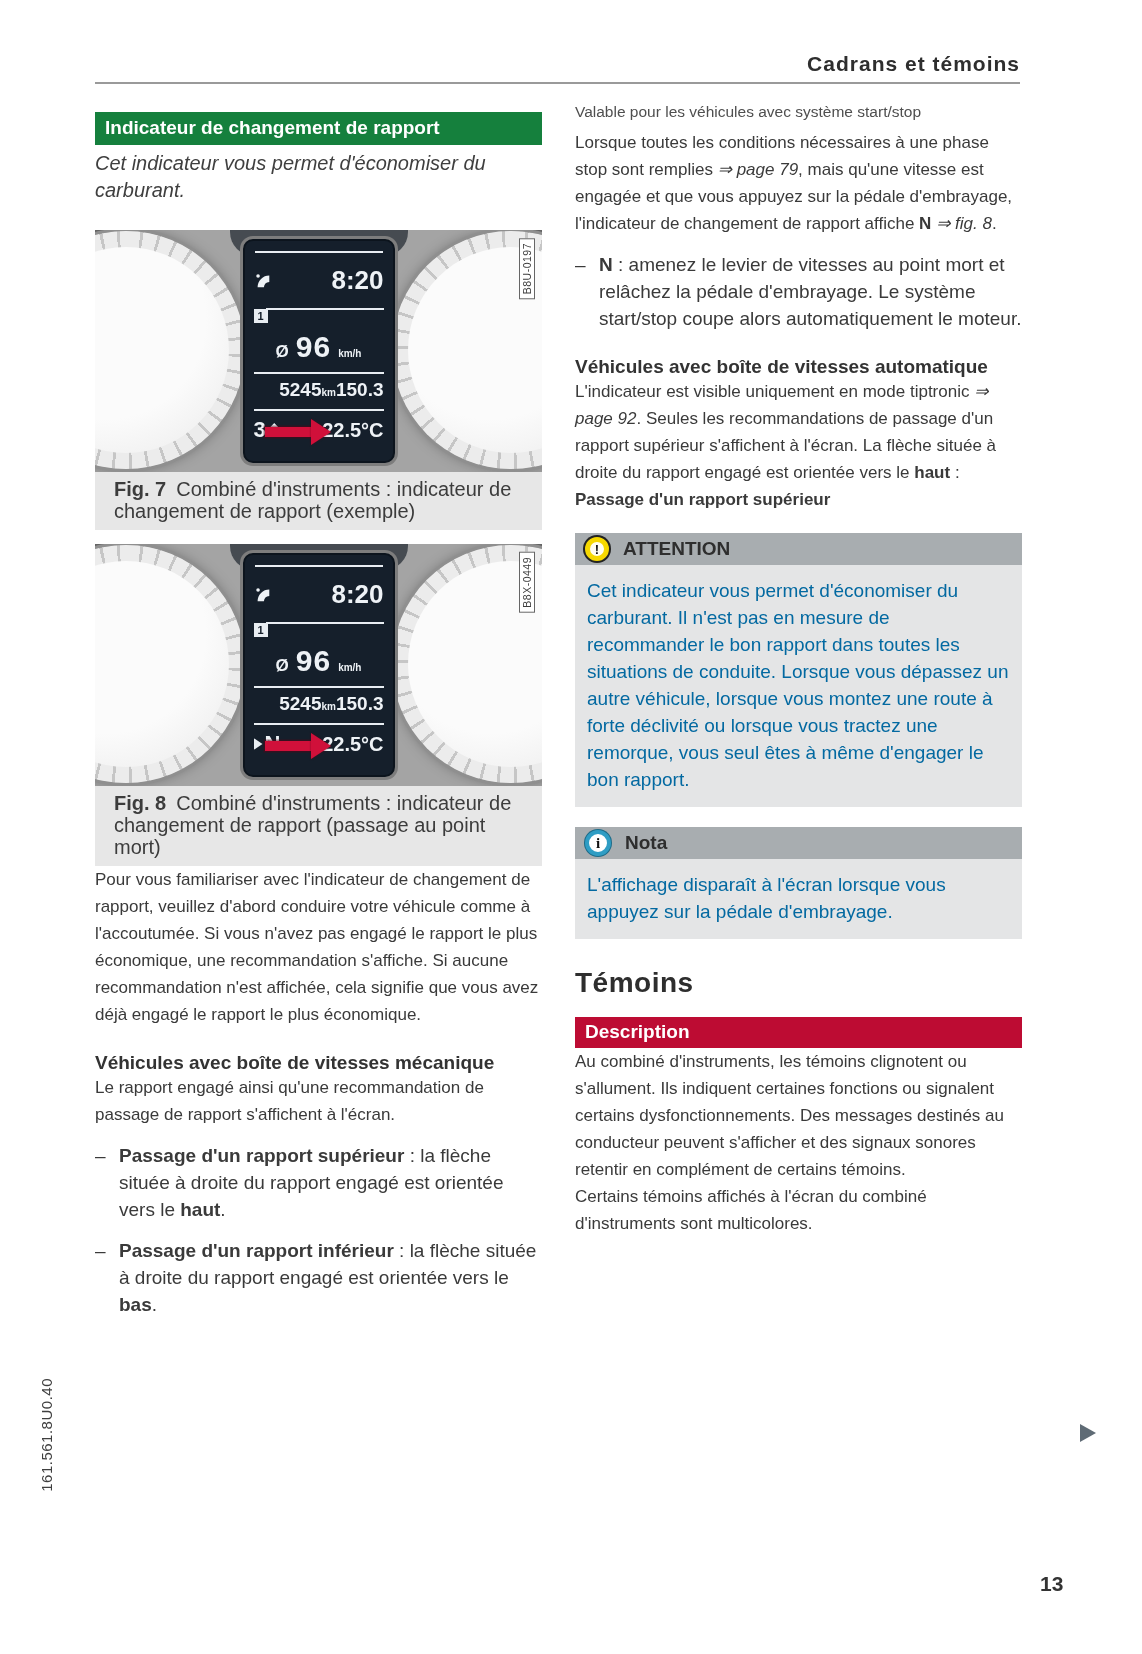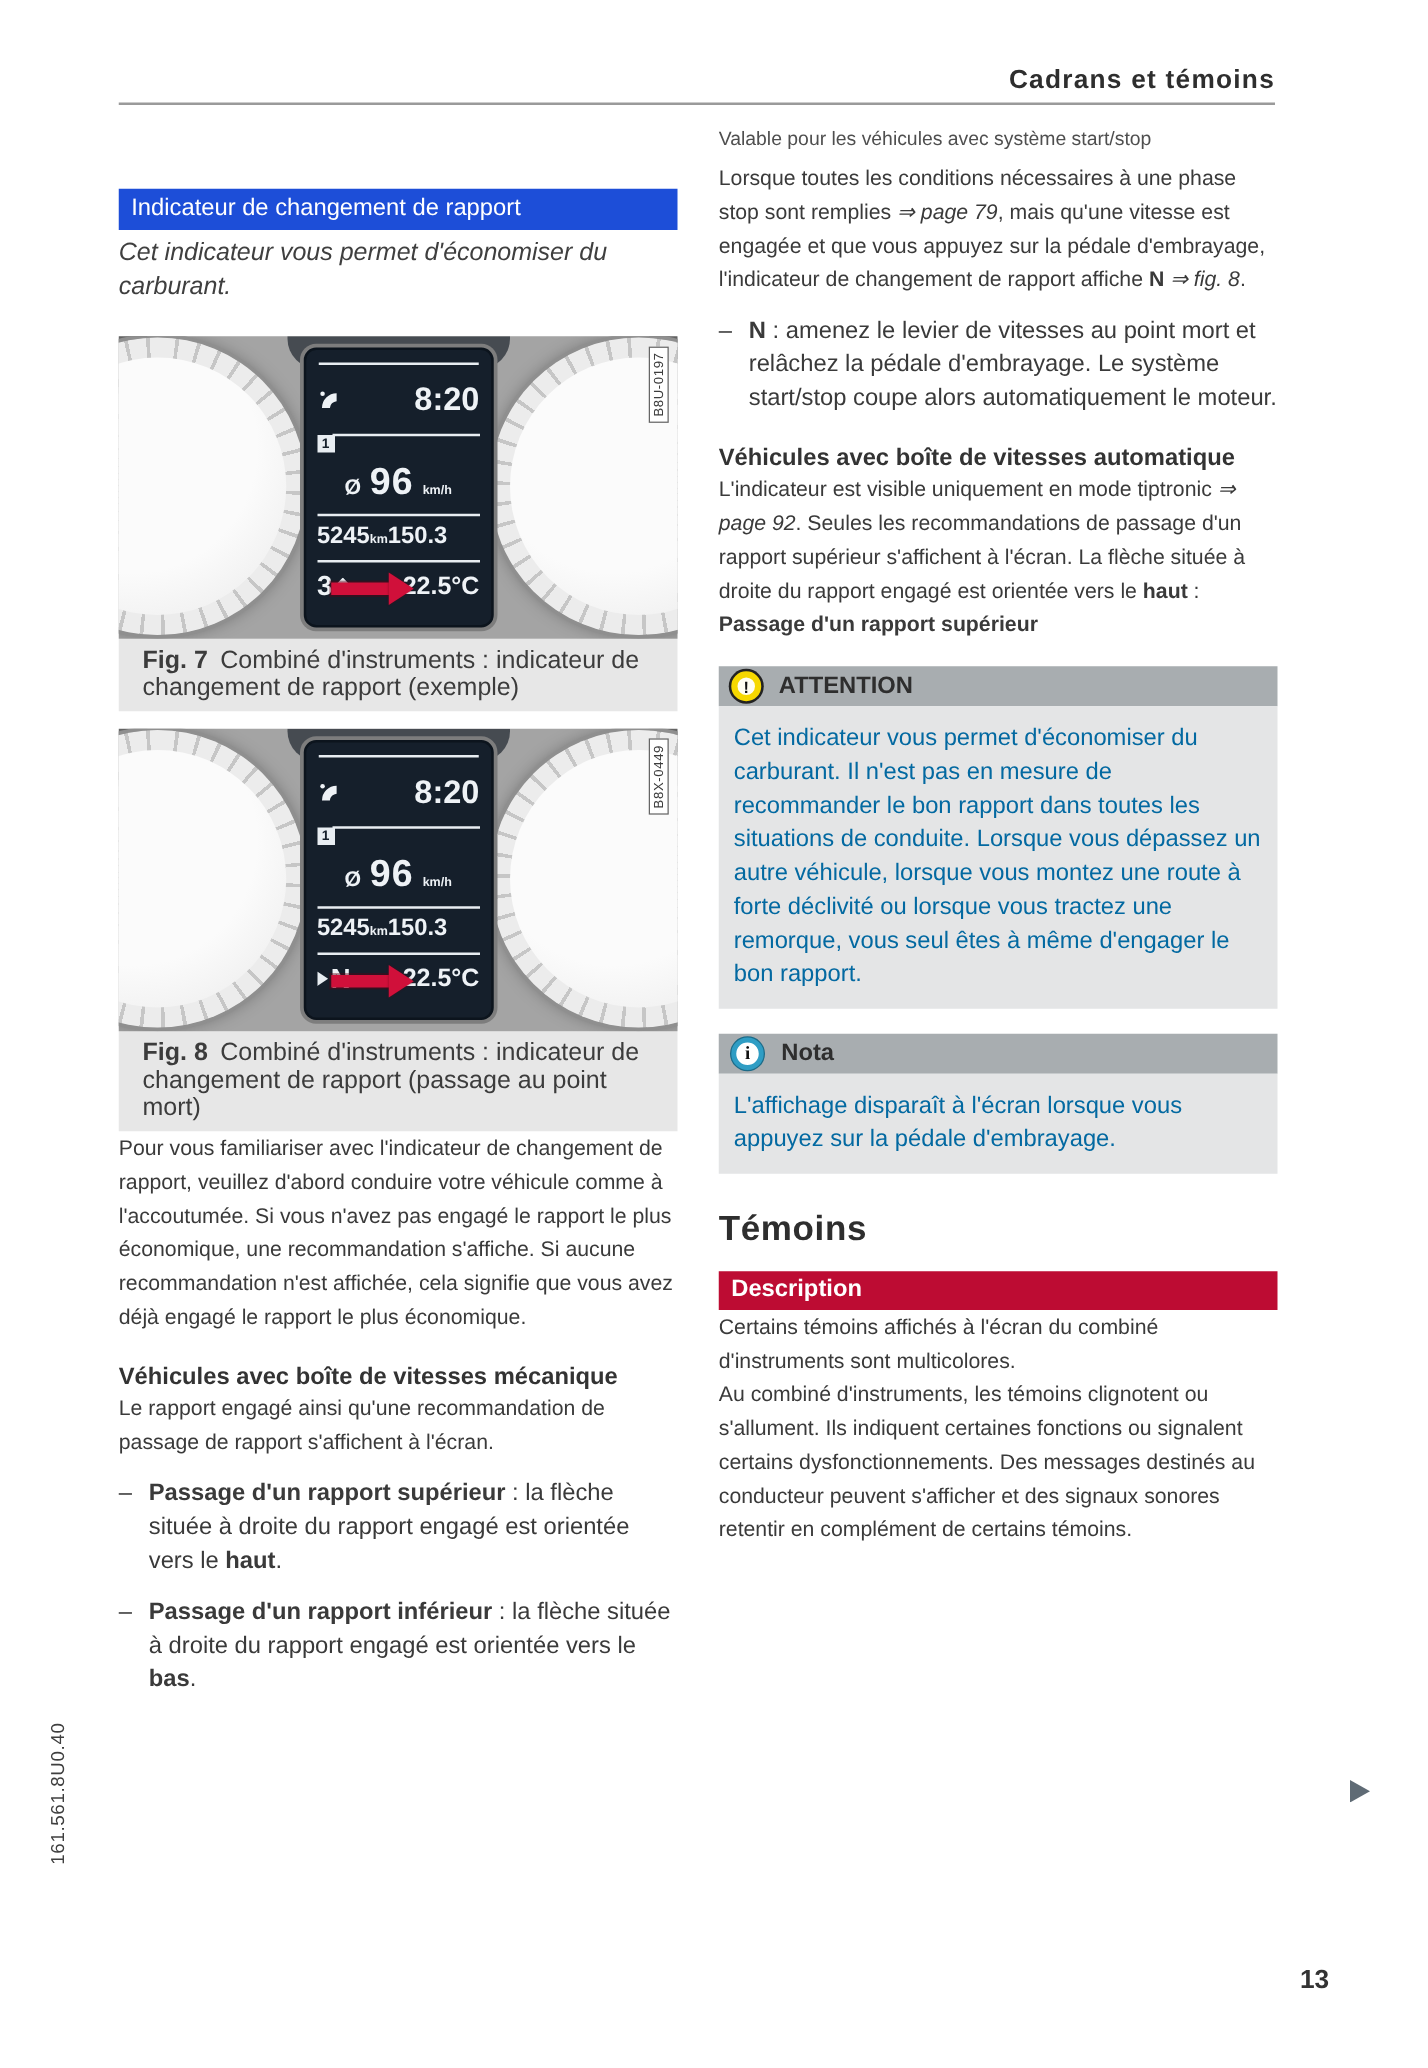--- a/index.html
+++ b/index.html
@@ -9,22 +9,22 @@
   
   .hdr-title{position:absolute;top:52px;right:122px;font-size:21px;font-weight:bold;
              letter-spacing:1px;color:#2e2e2e;}
   .hdr-rule{position:absolute;top:82px;left:95px;width:925px;height:2px;background:#9a9a9a;}
 
   
   .col{position:absolute;width:447px;}
   .col-left{left:95px;top:112px;}
   .col-right{left:575px;top:101px;}
 
-  .banner{background:#1d4ed8;color:#ffffff;font-size:19px;font-weight:normal;
-          padding:5px 10px 6px 10px;margin-top:39px;}
+  .banner{background:#15803d;color:#ffffff;font-size:19px;font-weight:bold;
+          padding:5px 10px 6px 10px;}
   .note{font-size:15.5px;line-height:22px;color:#4f4f4f;margin-top:7px;}
   .intro{font-size:20px;line-height:27px;font-style:italic;margin-top:5px;color:#3f3f3f;}
   p.body{font-size:17px;line-height:27px;margin:0;}
   .mt22{margin-top:22px;} .mt14{margin-top:14px;}
   .subhead{font-size:19px;font-weight:bold;margin-top:24px;color:#333;}
   .b{font-weight:bold;} .i{font-style:italic;}
 
   .bullet{display:flex;font-size:19px;line-height:27px;margin-top:14px;}
   .bullet .dash{width:24px;flex:none;}
   .bullet .btext{flex:1;}
@@ -53,21 +53,21 @@
           margin-top:12px;font-size:26px;font-weight:bold;}
   .d-bar{position:relative;height:18px;margin-top:12px;}
   .d-bar .line{position:absolute;top:0;left:12px;right:0;height:2px;background:#e8edf2;}
   .d-bar .g1{position:absolute;top:1px;left:0;width:14px;height:14px;background:#e8edf2;
              color:#151f2b;font-size:11px;font-weight:bold;text-align:center;line-height:14px;}
   .d-speed{display:flex;align-items:baseline;justify-content:center;gap:7px;margin-top:4px;}
   .d-speed .avg{font-size:17px;font-weight:bold;}
   .d-speed .val{font-size:30px;font-weight:bold;letter-spacing:1px;}
   .d-speed .unit{font-size:10px;font-weight:bold;}
   .d-sep{height:2px;background:#e8edf2;margin:8px 0 0 0;}
-  .d-odo{display:flex;align-items:baseline;justify-content:flex-start;margin-top:5px;
+  .d-odo{display:flex;align-items:baseline;justify-content:flex-end;margin-top:5px;
          font-size:19px;font-weight:bold;}
   .d-odo .unit{font-size:10px;font-weight:bold;}
   .d-gear{display:flex;align-items:center;justify-content:space-between;margin-top:6px;
           font-size:20px;font-weight:bold;}
   .d-gear .gv{display:flex;align-items:center;gap:2px;font-size:22px;}
   .up-arrow{display:inline-block;width:13px;height:14px;background:#e8edf2;
             clip-path:polygon(50% 0,100% 48%,70% 48%,70% 100%,30% 100%,30% 48%,0 48%);}
   .right-tri{display:inline-block;width:9px;height:12px;background:#e8edf2;
              clip-path:polygon(0 0,100% 50%,0 100%);}
   .red-arrow{position:absolute;top:197px;left:170px;width:48px;height:10px;background:#d0103a;
@@ -263,21 +263,21 @@
         <span class="icon-info">i</span>
         <span class="title">Nota</span>
       </div>
       <div class="bodytx">L'affichage disparaît à l'écran lorsque vous appuyez sur la pédale d'embrayage.</div>
     </div>
 
     <div class="h1">Témoins</div>
 
     <div class="banner2">Description</div>
 
+    <p class="body mt14">Au combiné d'instruments, les témoins clignotent ou s'allument. Ils indiquent certaines fonctions ou signalent certains dysfonctionnements. Des messages destinés au conducteur peuvent s'afficher et des signaux sonores retentir en complément de certains témoins.</p>
     <p class="body mt14">Certains témoins affichés à l'écran du combiné d'instruments sont multicolores.</p>
-    <p class="body mt14">Au combiné d'instruments, les témoins clignotent ou s'allument. Ils indiquent certaines fonctions ou signalent certains dysfonctionnements. Des messages destinés au conducteur peuvent s'afficher et des signaux sonores retentir en complément de certains témoins.</p>
   </div>
 
   <div class="cont-marker"></div>
   <div class="page-num">13</div>
   <div class="side-code">161.561.8U0.40</div>
 
 </div>
 
 </body></html>

